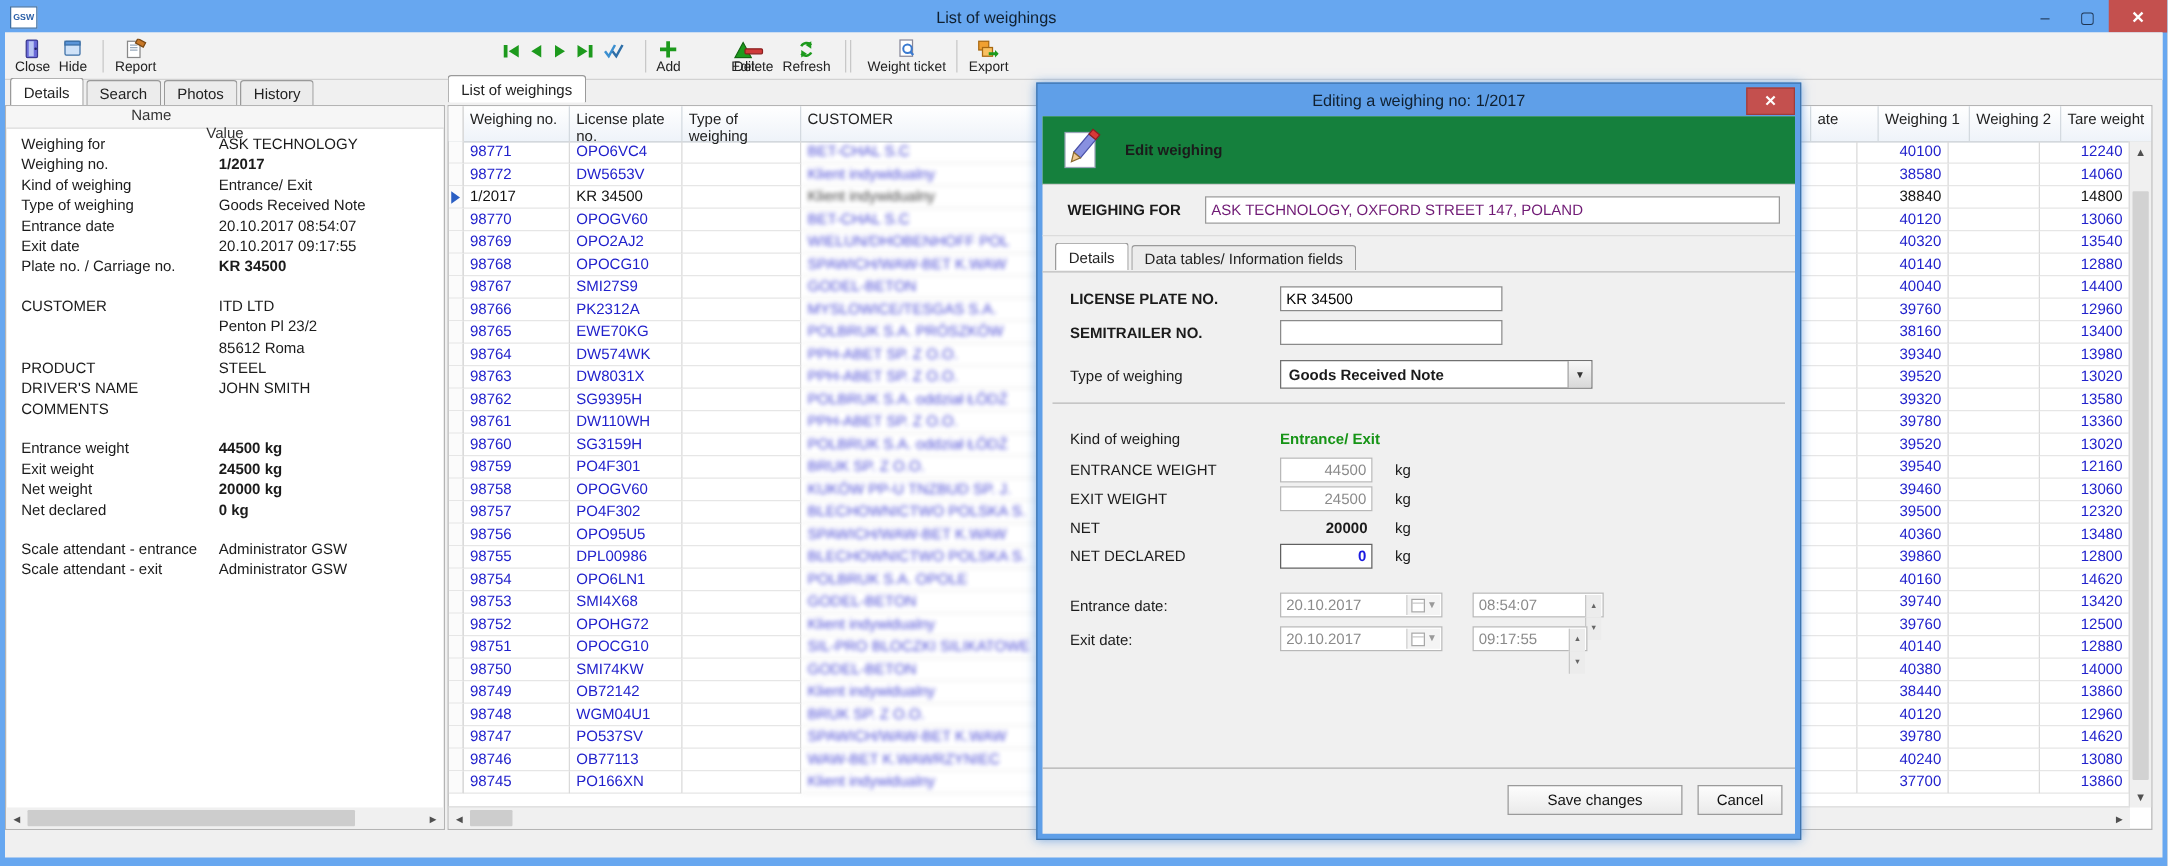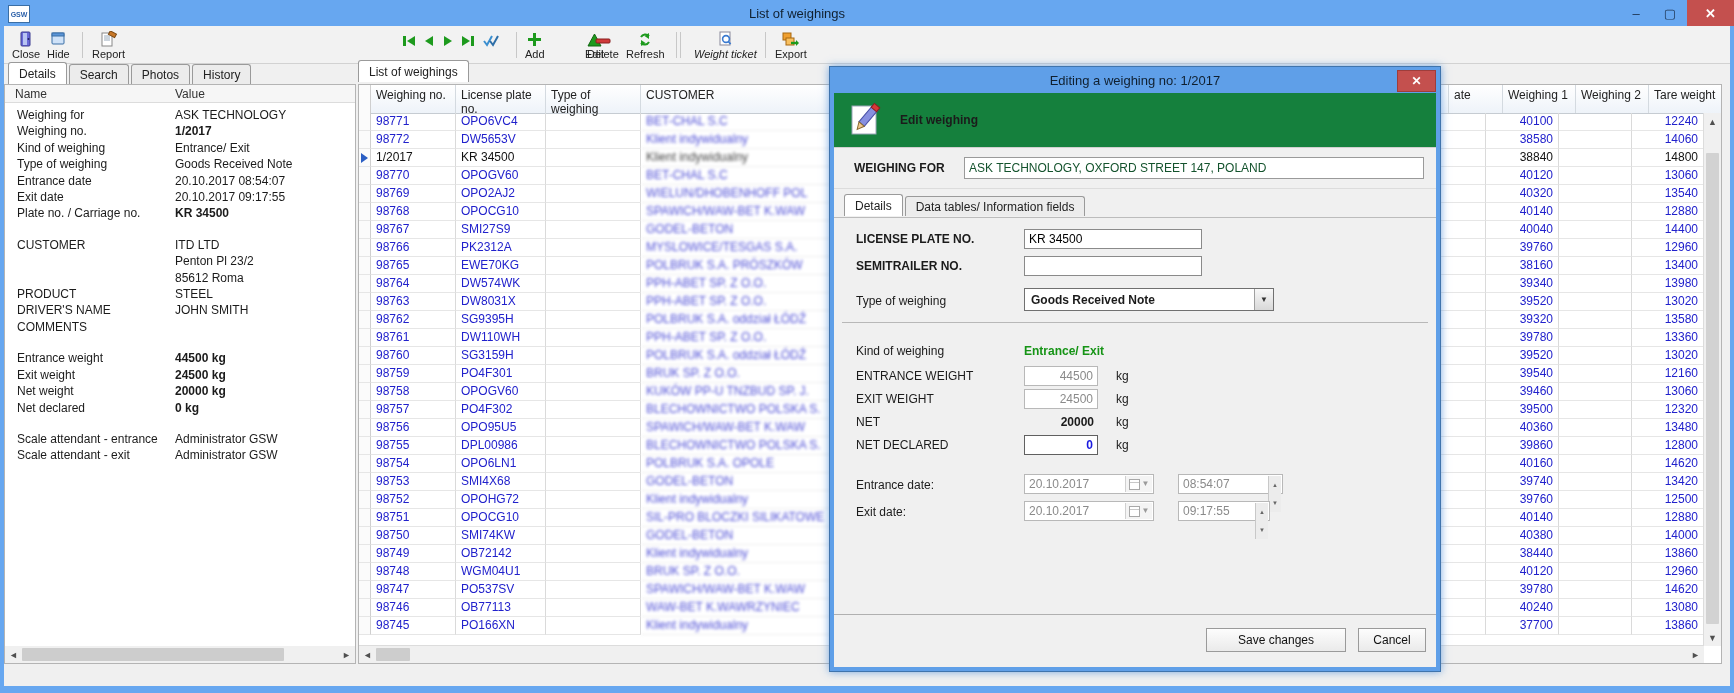--- a/index.html
+++ b/index.html
@@ -19,21 +19,21 @@
   .tbtn .lbl{font-size:11px;color:#222;}
   .tbtn .ic{height:18px;display:flex;align-items:flex-end;justify-content:center;}
   .tsep{position:absolute;top:6px;width:1px;height:26px;background:#c8c8c8;}
   .navgrp{position:absolute;top:8px;display:flex;gap:7px;align-items:center;}
   
   .side-tabs{position:absolute;left:8px;top:64px;display:flex;gap:2px;z-index:2;}
   .tab{height:19px;padding:0 10px;background:#ececec;border:1px solid #9a9a9a;border-bottom:none;
        border-radius:3px 3px 0 0;display:flex;align-items:center;font-size:12px;color:#222;}
   .tab.active{background:#fff;position:relative;z-index:3;height:21px;margin-top:-2px;}
   .lpanel{position:absolute;left:4px;top:84px;width:352px;bottom:29px;background:#fff;border:1px solid #b4b4b4;box-sizing:border-box;}
-  .lp-head{display:flex;height:17px;background:#f6f6f6;border-bottom:1px solid #dcdcdc;align-items:center;}
+  .lp-head{display:flex;height:17px;background:#f6f6f6;border-bottom:1px solid #dcdcdc;align-items:center;flex-direction:column;}
   .lp-head span{font-size:12px;color:#333;}
   .lp-h-name{padding-left:10px;width:160px;}
   .lp-body{position:absolute;left:0;top:17px;right:0;bottom:17px;overflow:hidden;padding-top:5px;}
   .lp-row{display:flex;line-height:16.4px;}
   .lp-row.blank{height:15px;}
   .lp-label{width:158px;padding-left:12px;flex:none;color:#1b1b1b;}
   .lp-value{white-space:pre-line;color:#1b1b1b;}
   .lp-value.b{font-weight:bold;}
   .hscroll{position:absolute;left:0;bottom:0;right:0;height:17px;background:#f0f0f0;display:flex;align-items:center;}
   .sbtn{width:17px;height:17px;display:flex;align-items:center;justify-content:center;color:#505050;font-size:9px;}
@@ -61,21 +61,21 @@
   
   .dialog{position:absolute;left:829px;top:66px;width:612px;height:606px;background:#5f9fe8;border:1px solid #3f74ad;box-sizing:border-box;box-shadow:0 0 8px rgba(90,150,220,.8);}
   .d-title{position:absolute;left:0;top:0;right:0;height:26px;display:flex;align-items:center;justify-content:center;font-size:13px;color:#102030;}
   .d-close{position:absolute;right:4px;top:3px;width:37px;height:20px;background:#c4504e;border:1px solid #9e3d3b;color:#fff;
            display:flex;align-items:center;justify-content:center;font-size:12px;font-weight:bold;}
   .d-body{position:absolute;left:4px;right:4px;top:26px;bottom:4px;background:#f0f0f0;}
   .d-header{position:absolute;left:0;right:0;top:0;height:54px;background:#15803d;border-bottom:1px solid #d0d0d0;display:flex;align-items:center;}
   .d-header .cap{font-weight:bold;font-size:12px;margin-left:66px;}
   .d-wfor{position:absolute;left:0;right:0;top:55px;height:40px;border-bottom:1px solid #dcdcdc;display:flex;align-items:center;}
   .d-wfor .lab{font-weight:bold;margin-left:20px;width:110px;}
-  .d-wfor input{width:450px;height:20px;border:1px solid #9a9a9a;font-size:12px;color:#14532d;padding:0 4px;background:#fff;font-family:"Liberation Sans",sans-serif;}
+  .d-wfor input{width:450px;height:20px;border:1px solid #9a9a9a;font-size:12px;color:#701a75;padding:0 4px;background:#fff;font-family:"Liberation Sans",sans-serif;}
   .d-tabs{position:absolute;left:10px;top:103px;display:flex;gap:2px;z-index:2;}
   .d-content{position:absolute;left:0;right:0;top:124px;bottom:78px;border-top:1px solid #bcbcbc;}
   .f-lab{position:absolute;left:22px;font-size:12px;}
   .f-lab.b{font-weight:bold;}
   .fin{position:absolute;box-sizing:border-box;height:20px;border:1px solid #8a8a8a;background:#fff;font-size:12px;padding:0 4px;font-family:"Liberation Sans",sans-serif;}
   .fin.dis{border-color:#b8b8b8;color:#8a8a8a;}
   .kg{position:absolute;font-size:12px;padding-left:10px;}
   .combo{position:absolute;left:190px;width:250px;height:23px;border:1px solid #707070;background:#fff;box-sizing:border-box;display:flex;align-items:center;}
   .combo .val{flex:1;font-weight:bold;padding-left:6px;}
   .combo .btn{width:18px;height:100%;background:linear-gradient(#f8f8f8,#d8d8d8);border-left:1px solid #a0a0a0;display:flex;align-items:center;justify-content:center;font-size:8px;color:#333;}
@@ -206,21 +206,21 @@
             <path d="M12 4a5 5 0 0 0-8 1" stroke="#1d9a1d" stroke-width="2" fill="none"></path>
             <polygon points="12,1 12,7 7.5,4" fill="#1d9a1d"></polygon>
             <path d="M4 11a5 5 0 0 0 8-1" stroke="#1d9a1d" stroke-width="2" fill="none"></path>
             <polygon points="4,14 4,8 8.5,11" fill="#1d9a1d"></polygon>
           </svg>
         </span>
       <span class="lbl">Refresh</span>
     </div>
     <div class="tsep" style="left:672px;"></div>
     <div class="tsep" style="left:676px;"></div>
-    <div class="tbtn" style="left:690px;font-style:italic;">
+    <div class="tbtn" style="left:690px;">
       <span class="ic">
           <svg width="16" height="16">
             <rect x="3" y="1" width="10" height="13" fill="#fff" stroke="#889"></rect>
             <circle cx="9" cy="8" r="3.4" fill="none" stroke="#3a7ad0" stroke-width="1.6"></circle>
             <line x1="11.3" y1="10.5" x2="13.6" y2="13" stroke="#3a7ad0" stroke-width="1.8"></line>
           </svg>
         </span>
       <span class="lbl">Weight ticket</span>
     </div>
     <div class="tsep" style="left:761px;"></div>

